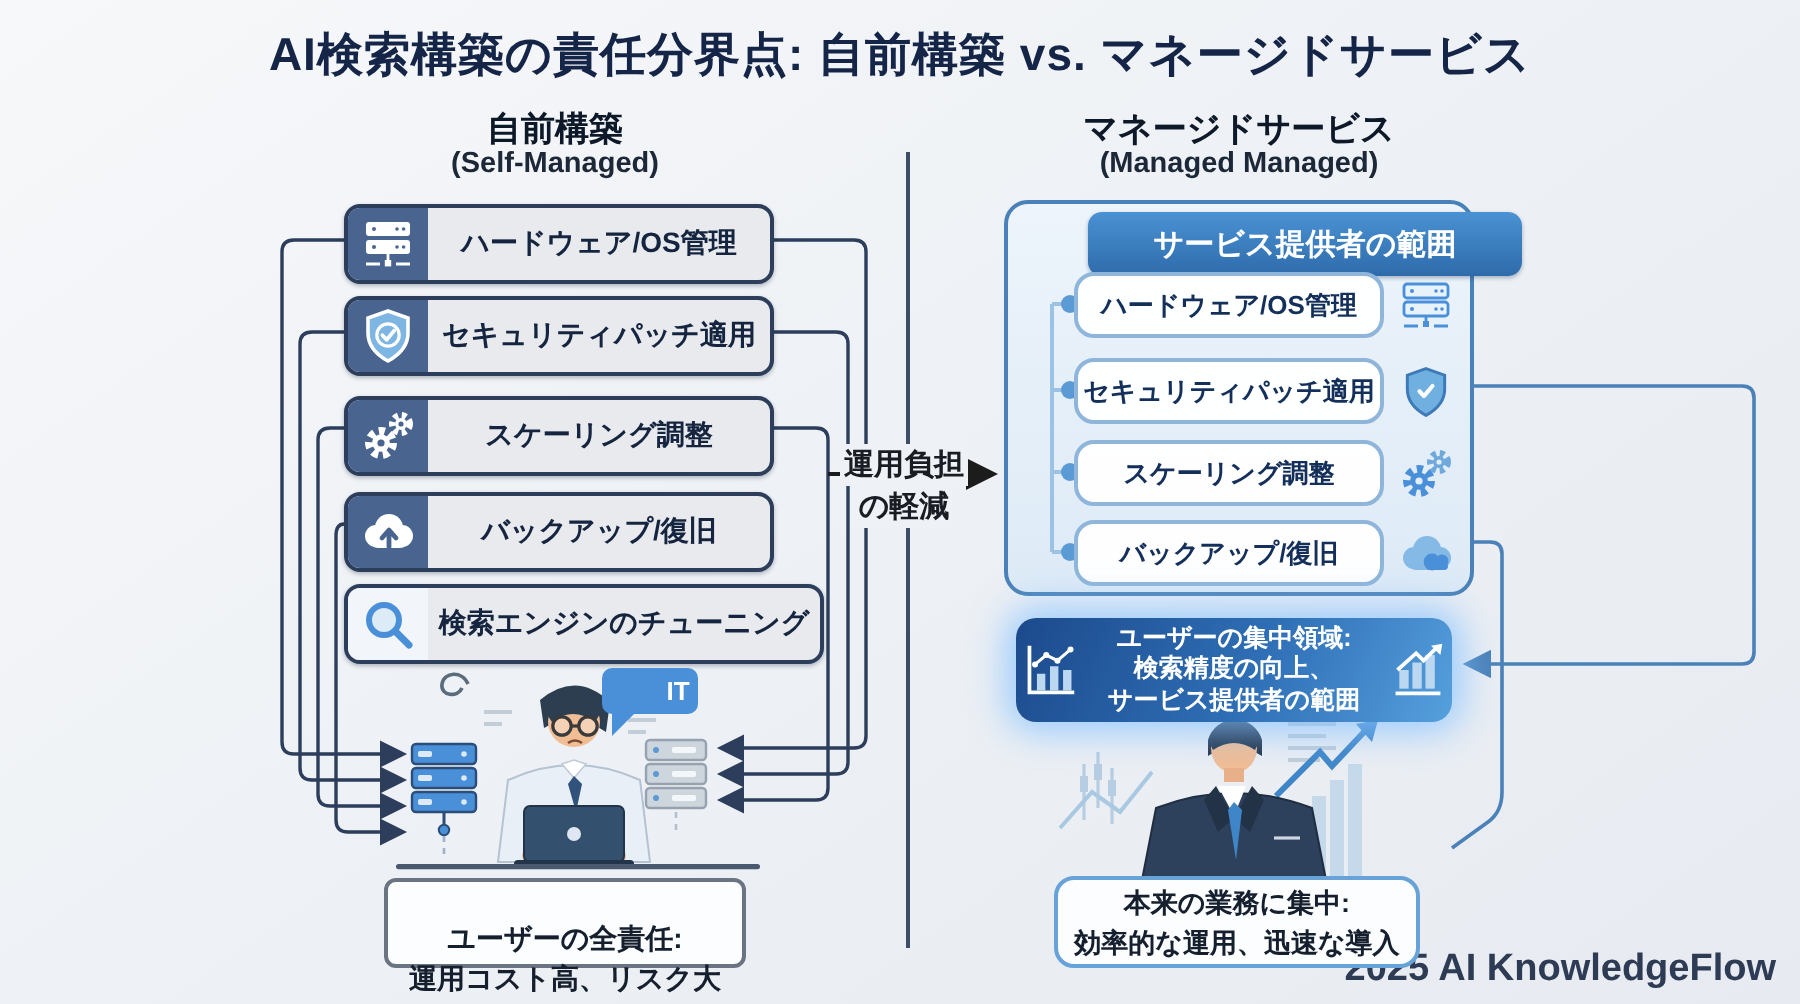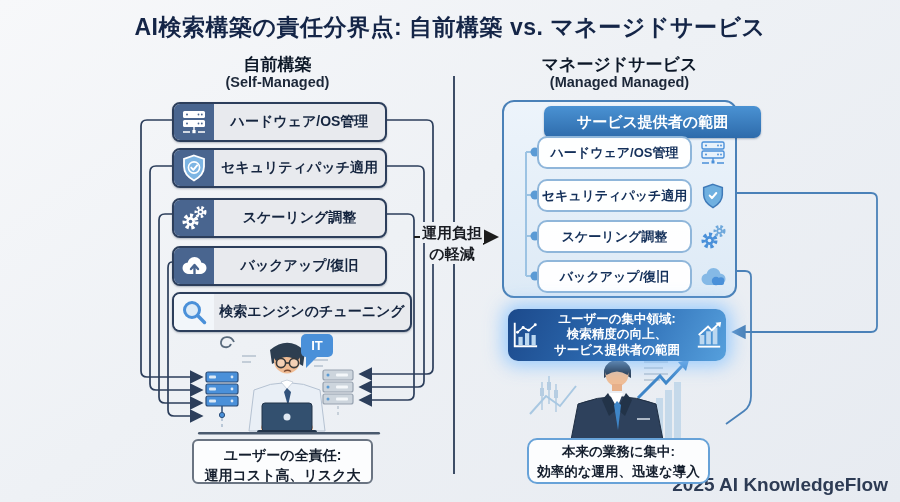--- a/index.html
+++ b/index.html
@@ -48,26 +48,26 @@
 
   
   #focus{left:508px;top:309px;width:218px;height:52px;border-radius:10px;z-index:3;
       background:linear-gradient(115deg,#1c4a8c 0%,#2f6fb6 55%,#56a0dd 100%);
       box-shadow:0 0 18px 5px rgba(135,195,255,.8);display:flex;align-items:center;color:#fff;}
   #focus .ftext{flex:1;text-align:center;font-size:12.5px;font-weight:700;line-height:15.5px;}
   #focus .fic{width:34px;flex:none;display:flex;align-items:center;justify-content:center;}
 
   
   .caption{text-align:center;font-weight:700;color:#151f2e;z-index:4;box-sizing:border-box;background:#fcfdfe;}
-  #lcap{left:192px;top:439px;width:181px;height:45px;border:2px solid #6a7482;border-radius:6px;font-size:14px;line-height:20px;padding-top:4px;}
+  #lcap{left:192px;top:439px;width:181px;height:45px;border:2px solid #6a7482;border-radius:6px;font-size:14px;line-height:20px;padding-top:18px;}
   #rcap{left:527px;top:438px;width:183px;height:46px;border:2px solid #67a2d8;border-radius:10px;font-size:13.5px;line-height:20px;padding-top:2px;}
 
   
-  #bubble{left:301px;top:334px;width:32px;height:23px;background:#4a90d9;border-radius:5px;color:#fff;
-      font-size:13px;font-weight:700;display:flex;align-items:center;justify-content:center;z-index:3;}
+  #bubble{left:301px;top:334px;width:20px;height:23px;background:#4a90d9;border-radius:5px;color:#fff;
+      font-size:13px;font-weight:700;display:flex;align-items:center;justify-content:center;z-index:3;padding-left:28px;}
   #bubble:after{content:"";position:absolute;left:5px;top:22px;border:6px solid transparent;border-top-color:#4a90d9;border-left-color:#4a90d9;}
 
   
   .scene{z-index:2;}
   #footer{right:12px;top:474px;font-size:19px;font-weight:600;color:#2d3b54;z-index:3;}
 </style>
 </head>
 <body>
 
 <div id="canvas">

